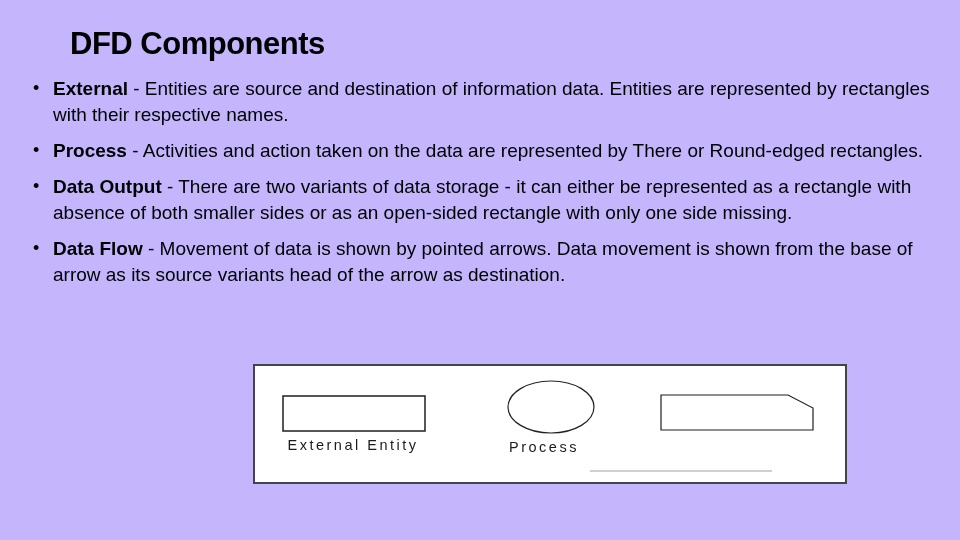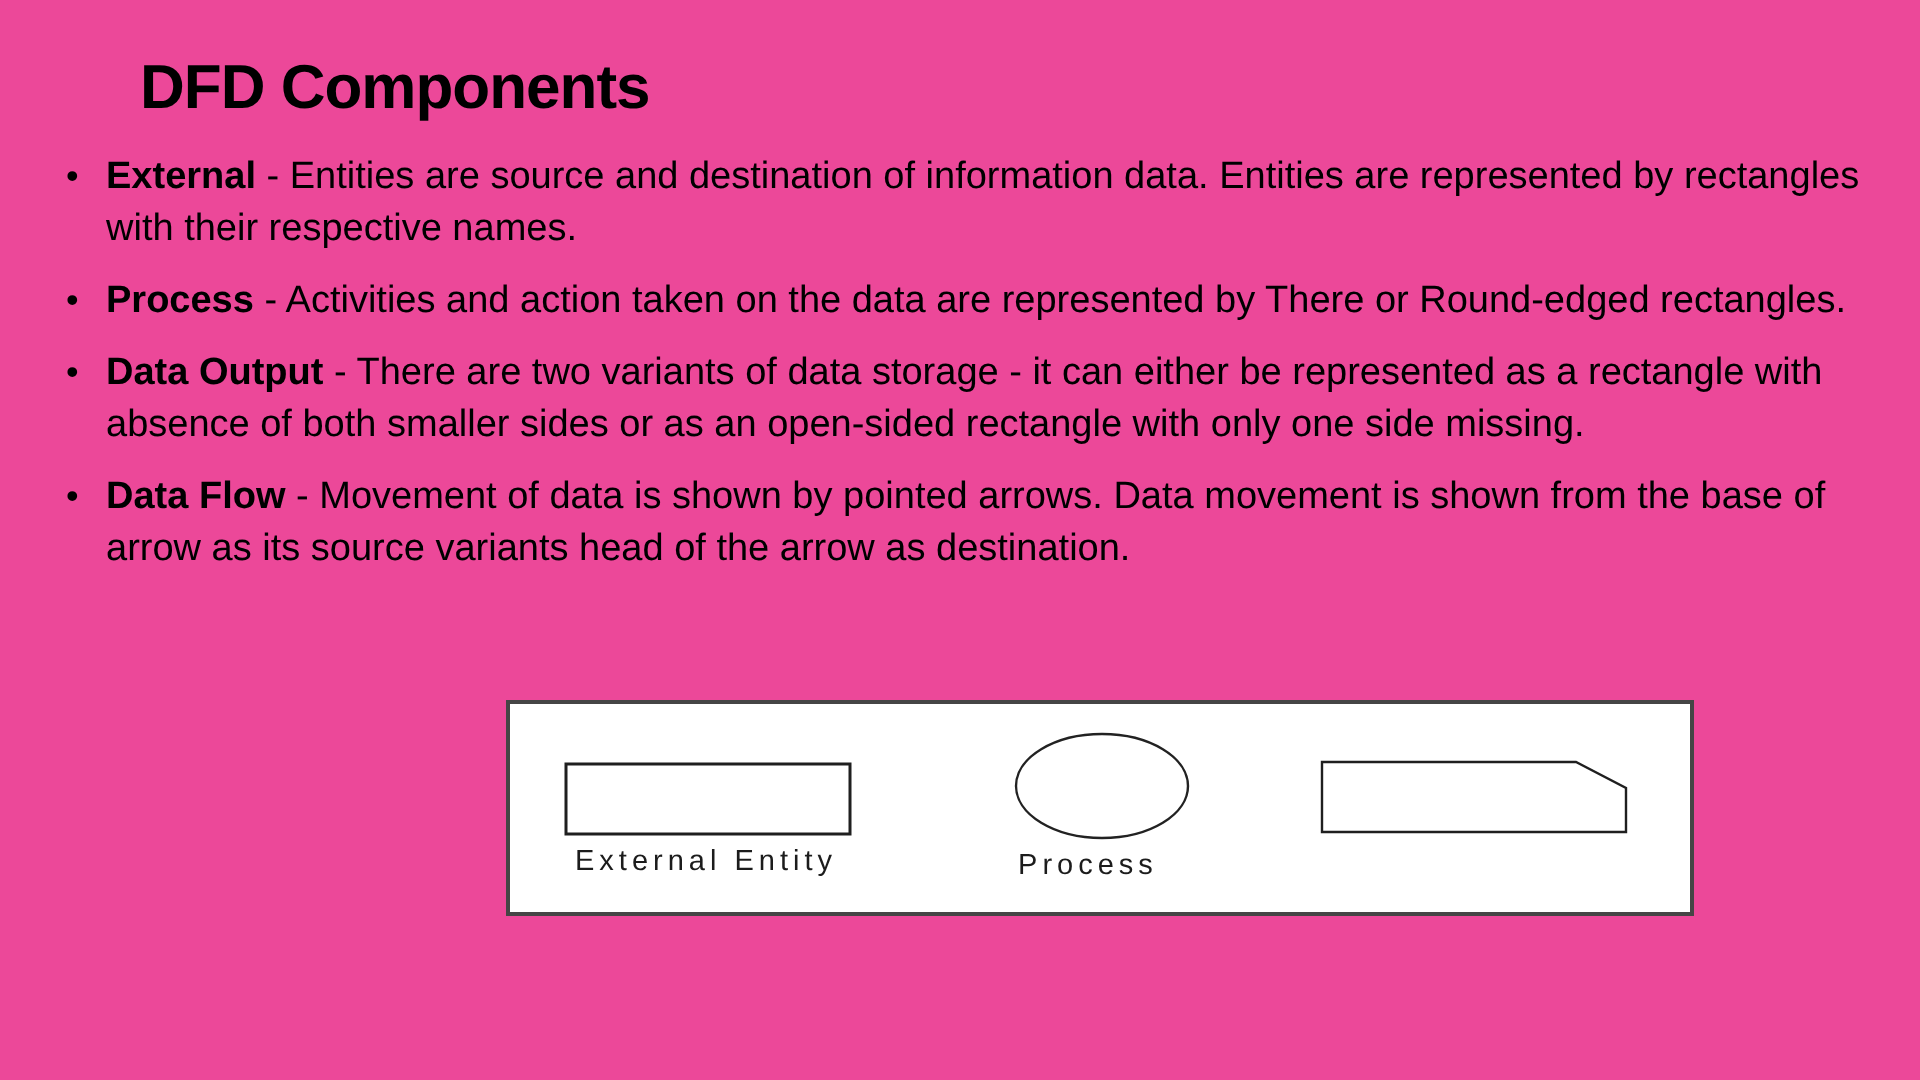--- a/index.html
+++ b/index.html
@@ -1,33 +1,33 @@
 <!DOCTYPE html>
 <html><head>
 <meta charset="utf-8">
 <style>
   html,body{margin:0;padding:0;background:#ffffff;}
   .slide{
-    position:relative;width:960px;height:540px;background:#ec4899;overflow:hidden;
+    position:relative;width:960px;height:540px;background:#c4b5fd;overflow:hidden;
     font-family:"Liberation Sans",sans-serif;color:#000;
   }
   .title{
     position:absolute;left:70px;top:26px;margin:0;
     font-size:31px;font-weight:bold;letter-spacing:-0.5px;color:#000;
   }
   .bullets{position:absolute;left:30px;top:76px;width:902px;}
   .bullet{
     position:relative;padding-left:23px;margin:0 0 10px 0;
     font-size:19px;line-height:26px;color:#000;
   }
   .bullet .dot{position:absolute;left:3px;top:-1px;font-size:18px;}
   .bullet .term{font-weight:bold;}
   
   .diagram{
-    position:absolute;left:253px;top:350px;width:594px;height:108px;
+    position:absolute;left:253px;top:364px;width:594px;height:120px;
     box-sizing:border-box;border:2px solid #454545;background:#fff;overflow:hidden;
   }
   .diagram svg{position:absolute;left:0;top:0;}
   .dlabel{
     position:absolute;text-align:center;
     font-size:14.5px;letter-spacing:2.5px;color:#1c1c1c;white-space:nowrap;
   }
   .lbl-external{left:18px;top:71px;width:160px;}
   .lbl-process{left:219px;top:73px;width:140px;}
   .lbl-output{left:411px;top:73px;width:140px;}

